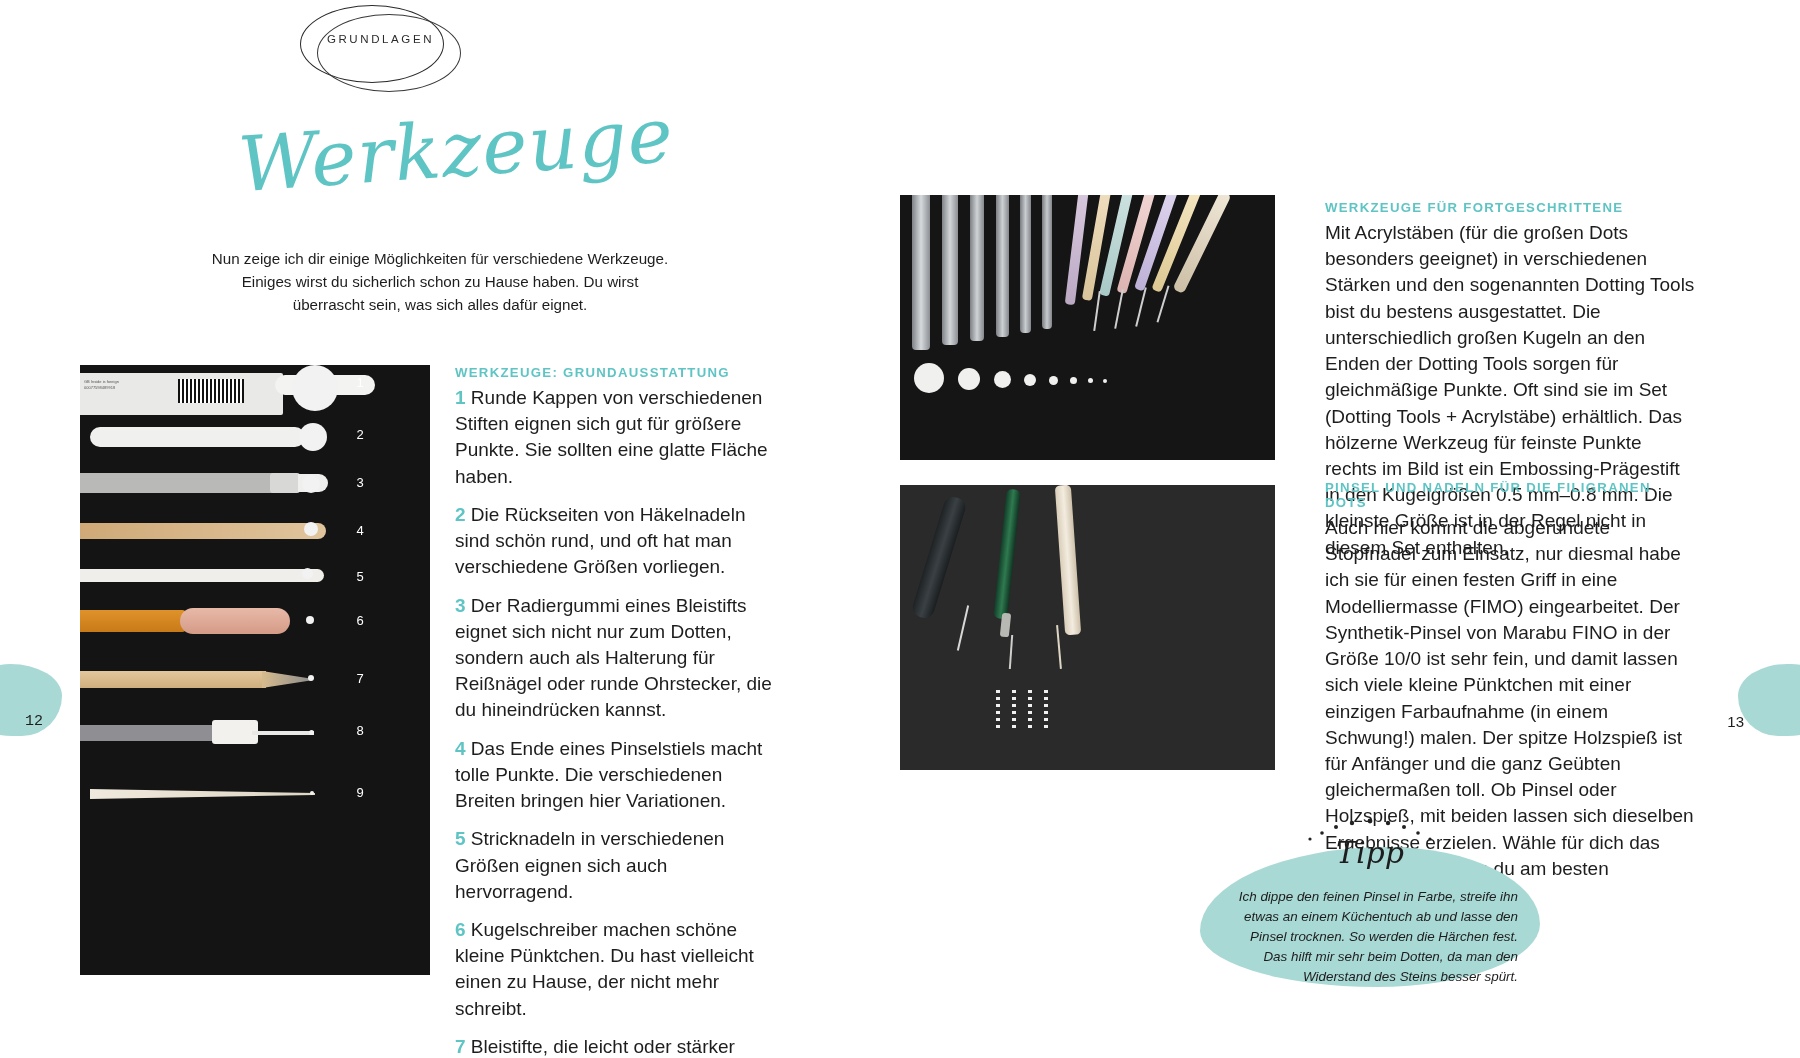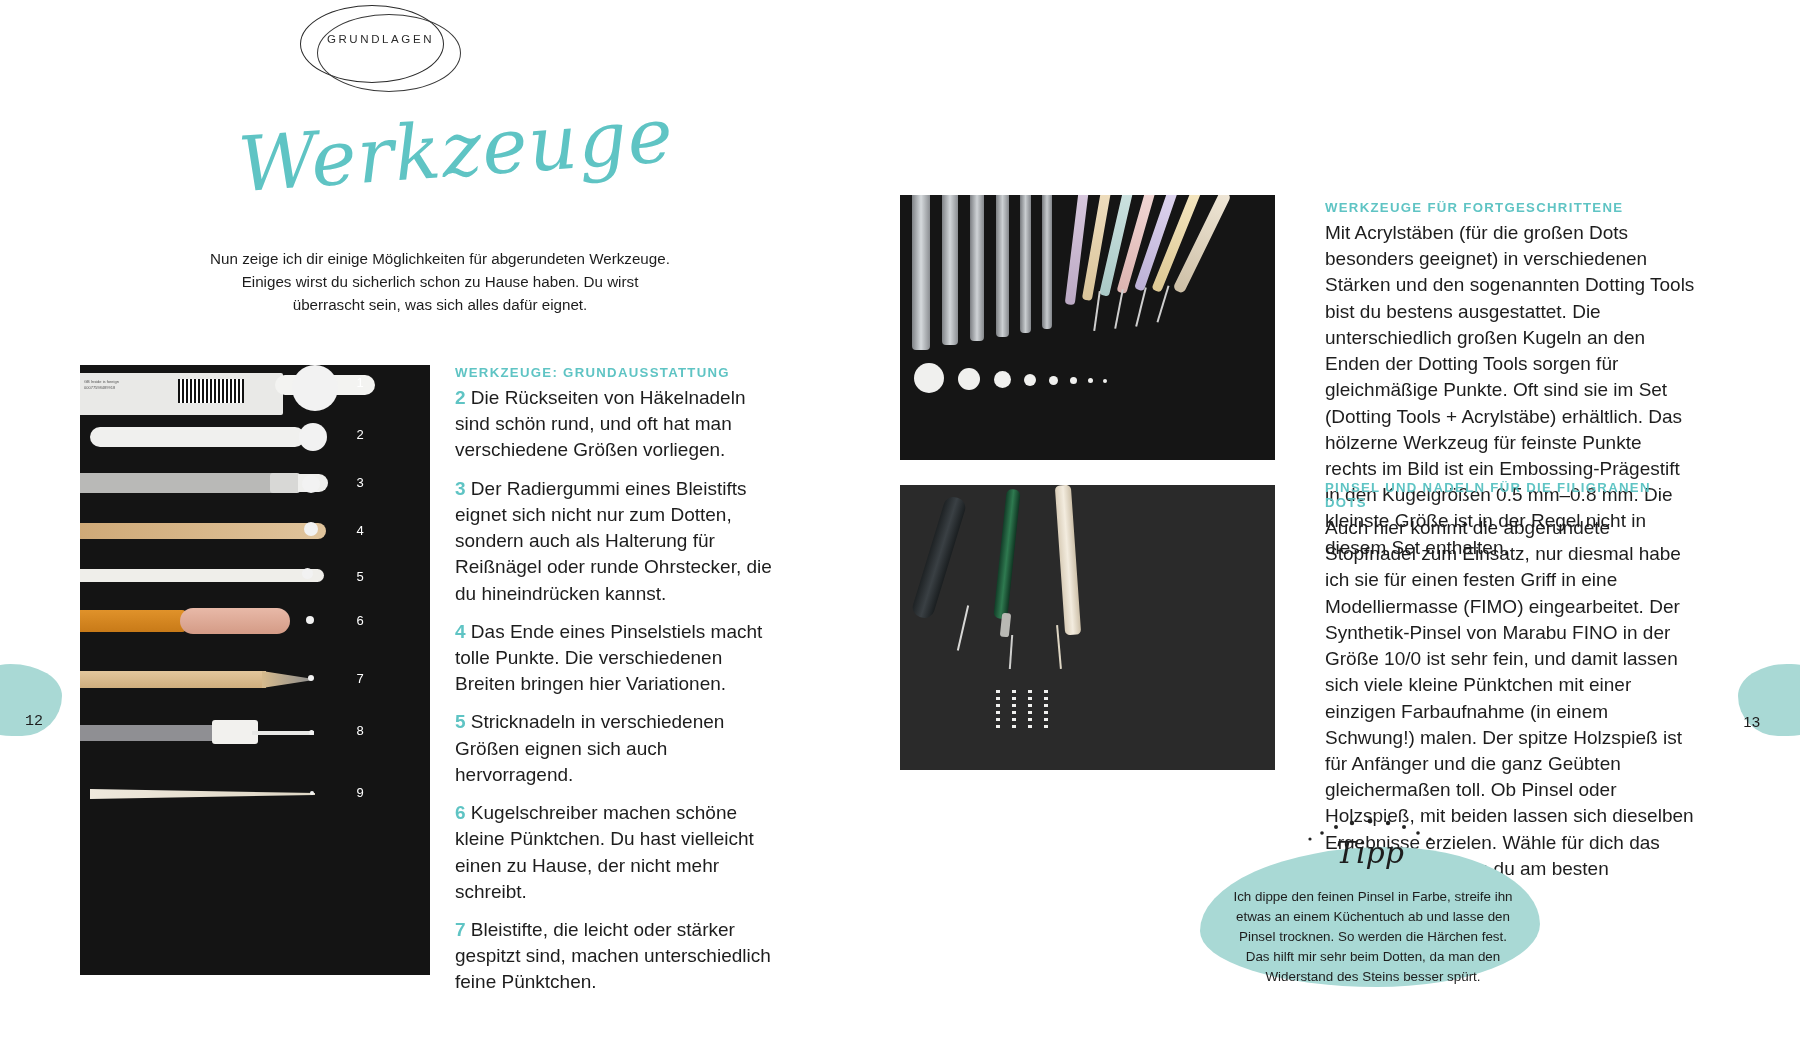--- a/index.html
+++ b/index.html
@@ -170,23 +170,24 @@
   }
   .tipp-deco {
     position: absolute;
     left: 110px; top: 12px;
     width: 160px; height: 30px;
   }
   .tipp-text {
     position: absolute;
     left: 48px; top: 82px;
     width: 290px;
-    text-align: center;
+    text-align: right;
     font-size: 13.4px;
     line-height: 1.5;
+    font-style: italic;
     color: #1d1d1d;
   }
 
   
   .page-num {
     position: absolute;
     bottom: 28px;
     font-size: 15px;
     color: #1d1d1d;
   }
@@ -212,21 +213,21 @@
   <div class="page page-left">
 
     <div class="chapter-badge" style="left:300px; top:5px;">
       <div class="badge-circle"></div>
       <div class="badge-circle second"></div>
       <div class="badge-label">GRUNDLAGEN</div>
     </div>
 
     <div class="title-script">Werkzeuge</div>
 
-    <div class="intro-text">Nun zeige ich dir einige Möglichkeiten für abgerundeten Werkzeuge. Einiges wirst du sicherlich schon zu Hause haben. Du wirst überrascht sein, was sich alles dafür eignet.</div>
+    <div class="intro-text">Nun zeige ich dir einige Möglichkeiten für verschiedene Werkzeuge. Einiges wirst du sicherlich schon zu Hause haben. Du wirst überrascht sein, was sich alles dafür eignet.</div>
 
     <div class="photo-left">
 
       <div style="position:absolute;left:-2px;top:8px;width:205px;height:42px;background:#e9e9e7;border-radius:2px;">
         <div style="position:absolute;left:100px;top:6px;width:66px;height:24px;background:repeating-linear-gradient(90deg,#111 0 2px,#fff 2px 4px);"></div>
         <div style="position:absolute;left:6px;top:6px;font-size:4px;color:#555;line-height:1.4;">
           GB Inside is foreign<br>00077598489918
         </div>
       </div>
       <div style="position:absolute;left:195px;top:10px;width:100px;height:20px;background:#f3f3f1;border-radius:10px;"></div>
@@ -269,20 +270,21 @@
       <div class="tool-num" style="left:272px;top:358px;">8</div>
 
       <div style="position:absolute;left:10px;top:424px;width:225px;height:10px;background:linear-gradient(90deg,#efe9dd,#ded6c4);clip-path:polygon(0 0,100% 40%,100% 60%,0 100%);"></div>
       <div class="dot-white" style="left:230px;top:426px;width:4px;height:4px;"></div>
       <div class="tool-num" style="left:272px;top:420px;">9</div>
     </div>
 
     <div class="left-col">
       <div class="col-heading">WERKZEUGE: GRUNDAUSSTATTUNG</div>
       <div class="col-text">
+        <p><span class="num">1</span> <span>Runde Kappen von verschiedenen Stiften eignen sich gut für größere Punkte. Sie sollten eine glatte Fläche haben.</span></p>
         <p><span class="num">2</span> <span>Die Rückseiten von Häkelnadeln sind schön rund, und oft hat man verschiedene Größen vorliegen.</span></p>
         <p><span class="num">3</span> <span>Der Radiergummi eines Bleistifts eignet sich nicht nur zum Dotten, sondern auch als Halterung für Reißnägel oder runde Ohrstecker, die du hineindrücken kannst.</span></p>
         <p><span class="num">4</span> <span>Das Ende eines Pinselstiels macht tolle Punkte. Die verschiedenen Breiten bringen hier Variationen.</span></p>
         <p><span class="num">5</span> <span>Stricknadeln in verschiedenen Größen eignen sich auch hervorragend.</span></p>
         <p><span class="num">6</span> <span>Kugelschreiber machen schöne kleine Pünktchen. Du hast vielleicht einen zu Hause, der nicht mehr schreibt.</span></p>
         <p><span class="num">7</span> <span>Bleistifte, die leicht oder stärker gespitzt sind, machen unterschiedlich feine Pünktchen.</span></p>
       </div>
     </div>
 
     <div class="corner-blob corner-left"></div>
@@ -363,16 +365,16 @@
         <circle cx="98" cy="6" r="2.2" fill="#222"></circle>
         <circle cx="114" cy="10" r="2" fill="#222"></circle>
         <circle cx="128" cy="16" r="1.8" fill="#222"></circle>
         <circle cx="140" cy="22" r="1.6" fill="#222"></circle>
       </svg>
       <div class="tipp-title">Tipp</div>
       <div class="tipp-text">Ich dippe den feinen Pinsel in Farbe, streife ihn etwas an einem Küchentuch ab und lasse den Pinsel trocknen. So werden die Härchen fest. Das hilft mir sehr beim Dotten, da man den Widerstand des Steins besser spürt.</div>
     </div>
 
     <div class="corner-blob corner-right"></div>
-    <div class="page-num" style="right:40px;text-align:center;">13</div>
+    <div class="page-num" style="right:56px;text-align:center;">13</div>
   </div>
 
 </div>
 
 </body></html>

